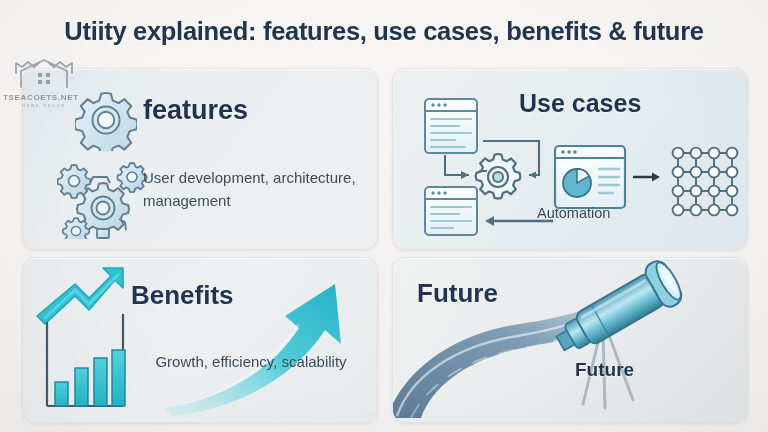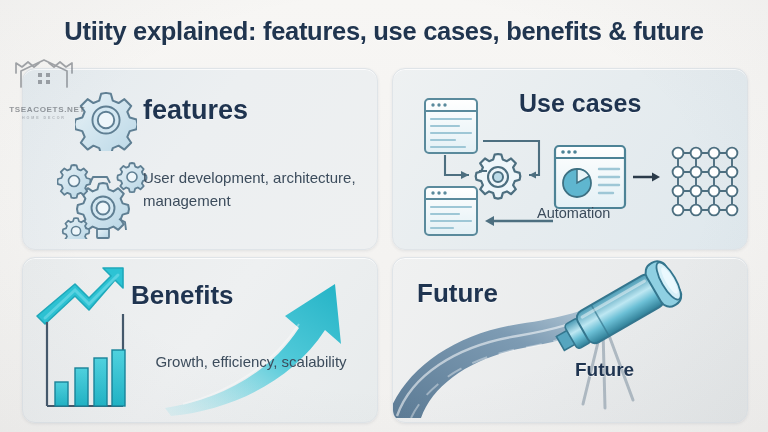--- a/index.html
+++ b/index.html
@@ -26,22 +26,22 @@
   }
 
   
   #logo {
     position:absolute; left:3px; top:57px; width:82px; height:52px;
     opacity:.62; z-index:6; pointer-events:none;
   }
   #logo svg { display:block; }
   .logo-text {
     font-size:8.1px; font-weight:bold; color:#5c6168;
-    letter-spacing:.6px; text-align:right; line-height:1;
-    margin-top:17px;
+    letter-spacing:.6px; text-align:left; line-height:1;
+    margin-top:5px;
   }
   .logo-sub {
     font-size:3.6px; font-weight:bold; color:#8b9097;
     letter-spacing:1.9px; text-align:center; margin-top:2px;
   }
 
   
   .card {
     position:absolute;
     border-radius:13px;

